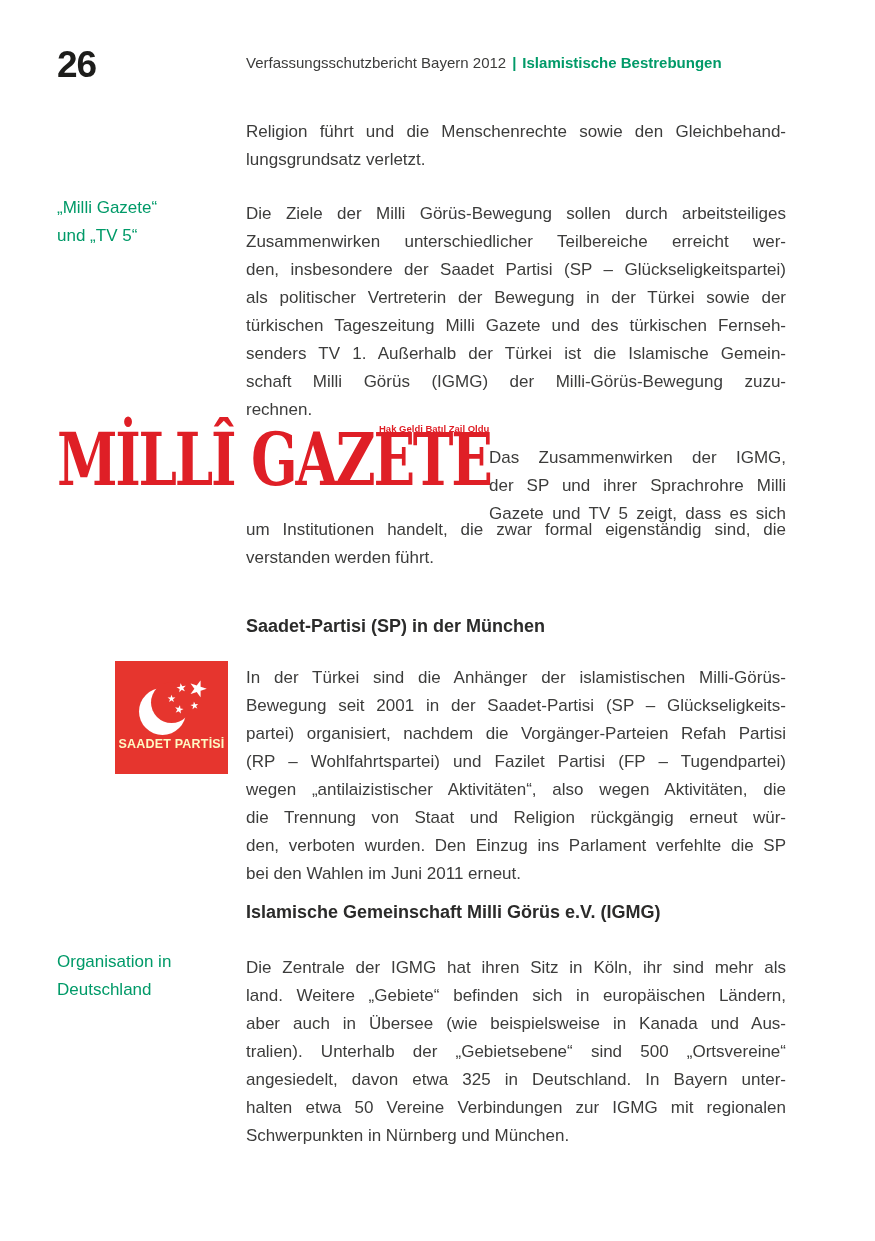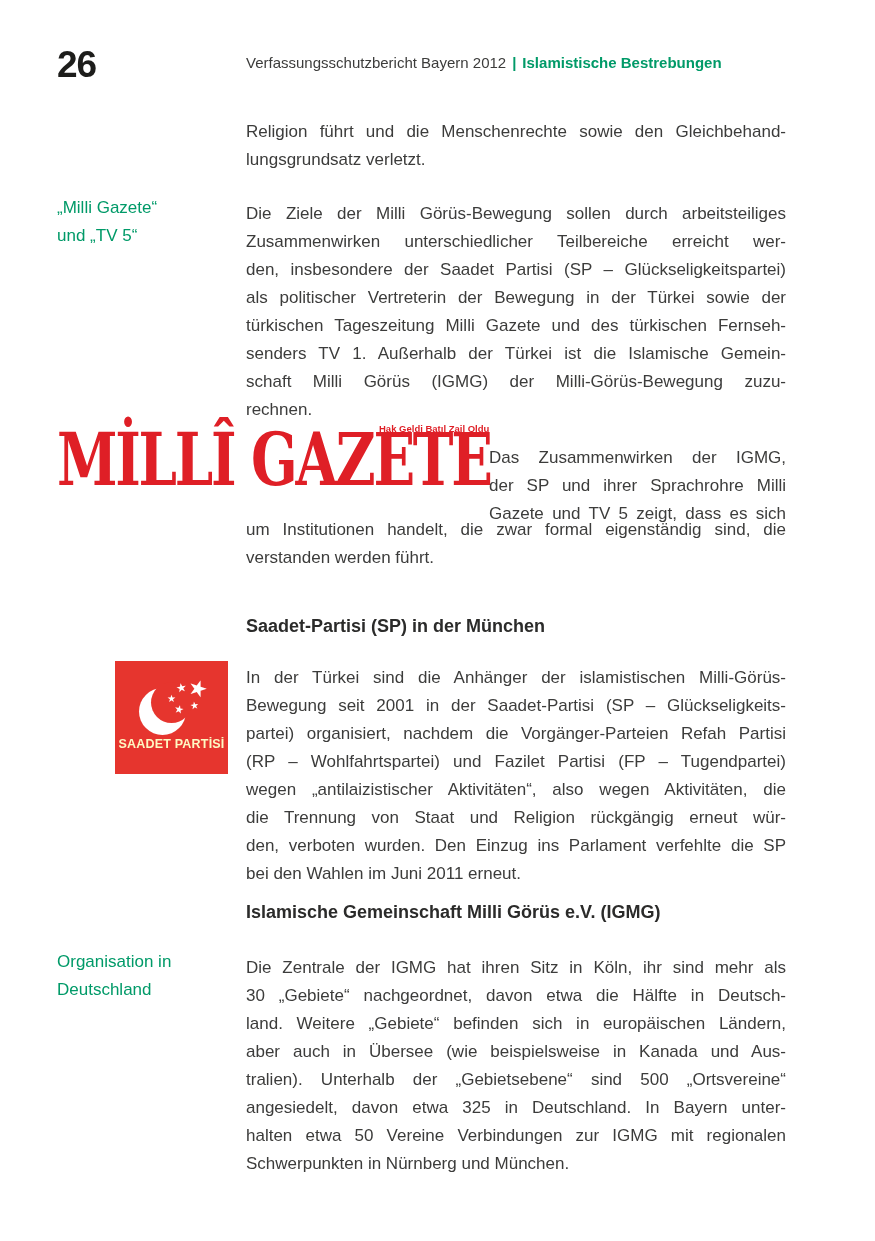--- a/index.html
+++ b/index.html
@@ -123,21 +123,20 @@
 
   <div class="subhead" style="top:898px;">Islamische Gemeinschaft Milli Görüs e.V. (IGMG)</div>
 
   <div class="mnote" style="top:948px;">
       <div class="tl">Organisation in</div>
       <div class="tl">Deutschland</div>
     </div>
 
   <div class="body-col plines" style="top:948px;">
       <div class="tl">Die Zentrale der IGMG hat ihren Sitz in Köln, ihr sind mehr als</div>
-      <div class="tl">30 „Gebiete“ nachgeordnet, davon etwa die Hälfte in Deutsch-</div>
       <div class="tl">land. Weitere „Gebiete“ befinden sich in europäischen Ländern,</div>
       <div class="tl">aber auch in Übersee (wie beispielsweise in Kanada und Aus-</div>
       <div class="tl">tralien). Unterhalb der „Gebietsebene“ sind 500 „Ortsvereine“</div>
       <div class="tl">angesiedelt, davon etwa 325 in Deutschland. In Bayern unter-</div>
       <div class="tl">halten etwa 50 Vereine Verbindungen zur IGMG mit regionalen</div>
       <div class="tl">Schwerpunkten in Nürnberg und München.</div>
     </div>
 
 </div>
 

